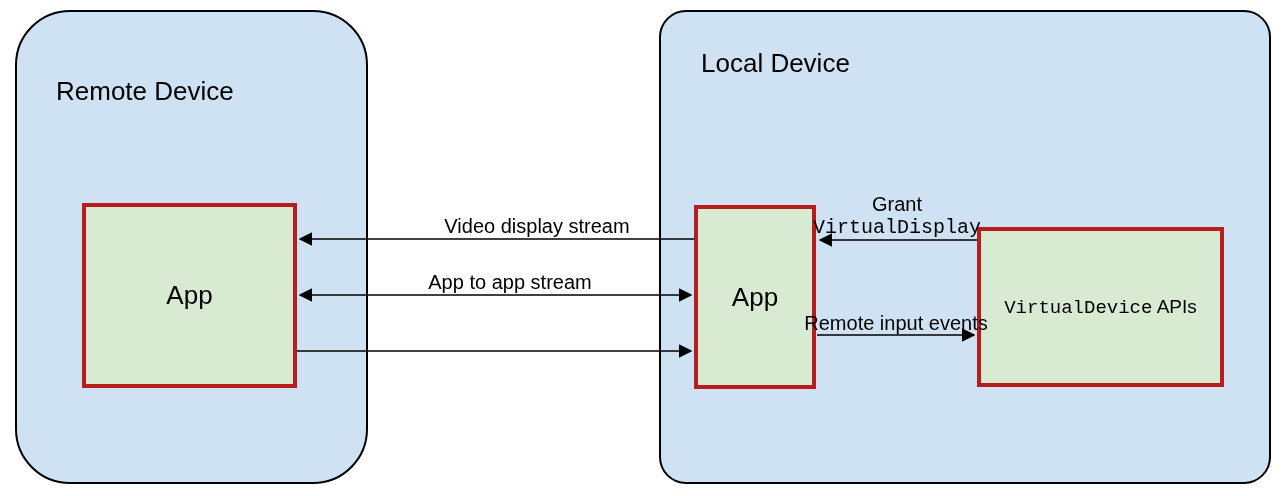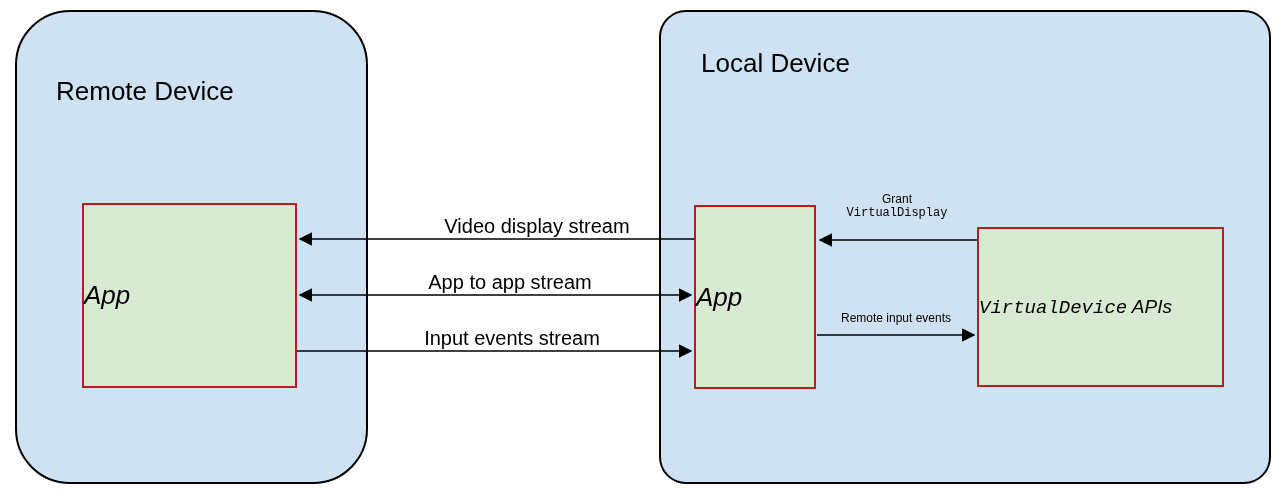--- a/index.html
+++ b/index.html
@@ -29,47 +29,47 @@
     position: absolute;
     font-size: 26px;
     line-height: 1.2;
     white-space: nowrap;
   }
   .device.remote .device-title { left: 39px; top: 40px; margin-top: 24px; }
   .device.local  .device-title { left: 40px; top: 36px; }
   .box {
     position: absolute;
     background: var(--box-fill, #d9ead3);
-    border: 2px solid #b91c1c;
+    border: 4px solid #b91c1c;
     box-sizing: border-box;
     display: flex;
     align-items: center;
+    justify-content: center;
     text-align: center;
-    font-style: italic;
   }
   .remote-app { left: 82px; top: 203px; width: 215px; height: 185px; font-size: 26px; }
   .local-app  { left: 694px; top: 205px; width: 122px; height: 184px; font-size: 26px; }
   .api-box    { left: 977px; top: 207px; width: 247px; height: 160px; font-size: 19px; margin-top: 20px; }
   .mono { font-family: "Liberation Mono", "DejaVu Sans Mono", monospace; }
   .overlay {
     position: absolute;
     left: 0; top: 0;
     width: 1286px;
     height: 496px;
     pointer-events: none;
   }
   .arrow-label {
     position: absolute;
     transform: translateX(-50%);
     white-space: nowrap;
     font-size: 20px;
     line-height: 1.15;
     text-align: center;
   }
-  .arrow-label.small { font-size: 12px; }
+  .arrow-label.small { font-size: 20px; }
 </style>
 </head>
 <body>
 
 <div class="canvas">
 
   <div class="device remote">
     <div class="device-title">Remote Device</div>
   </div>
   <div class="box remote-app">
@@ -94,20 +94,19 @@
     </defs>
     <line x1="694" y1="239" x2="300" y2="239" stroke="#000000" stroke-width="1.5" marker-end="url(#arrow)"></line>
     <line x1="300" y1="295" x2="691" y2="295" stroke="#000000" stroke-width="1.5" marker-start="url(#arrow)" marker-end="url(#arrow)"></line>
     <line x1="297" y1="351" x2="691" y2="351" stroke="#000000" stroke-width="1.5" marker-end="url(#arrow)"></line>
     <line x1="977" y1="240" x2="820" y2="240" stroke="#000000" stroke-width="1.5" marker-end="url(#arrow)"></line>
     <line x1="817" y1="335" x2="974" y2="335" stroke="#000000" stroke-width="1.5" marker-end="url(#arrow)"></line>
   </svg>
 
   <div class="arrow-label" style="left:512px; top:215px;margin-left:25px;">Video display stream</div>
   <div class="arrow-label" style="left:510px; top:271px;">App to app stream</div>
-  <div class="arrow-label" style="left:512px; top:327px;">Input events stream</div>
   <div class="arrow-label small" style="left:897px; top:193px;">
     <div>Grant</div>
     <div class="mono">VirtualDisplay</div>
   </div>
   <div class="arrow-label small" style="left:896px; top:312px;">Remote input events</div>
 
 </div>
 
 </body></html>

